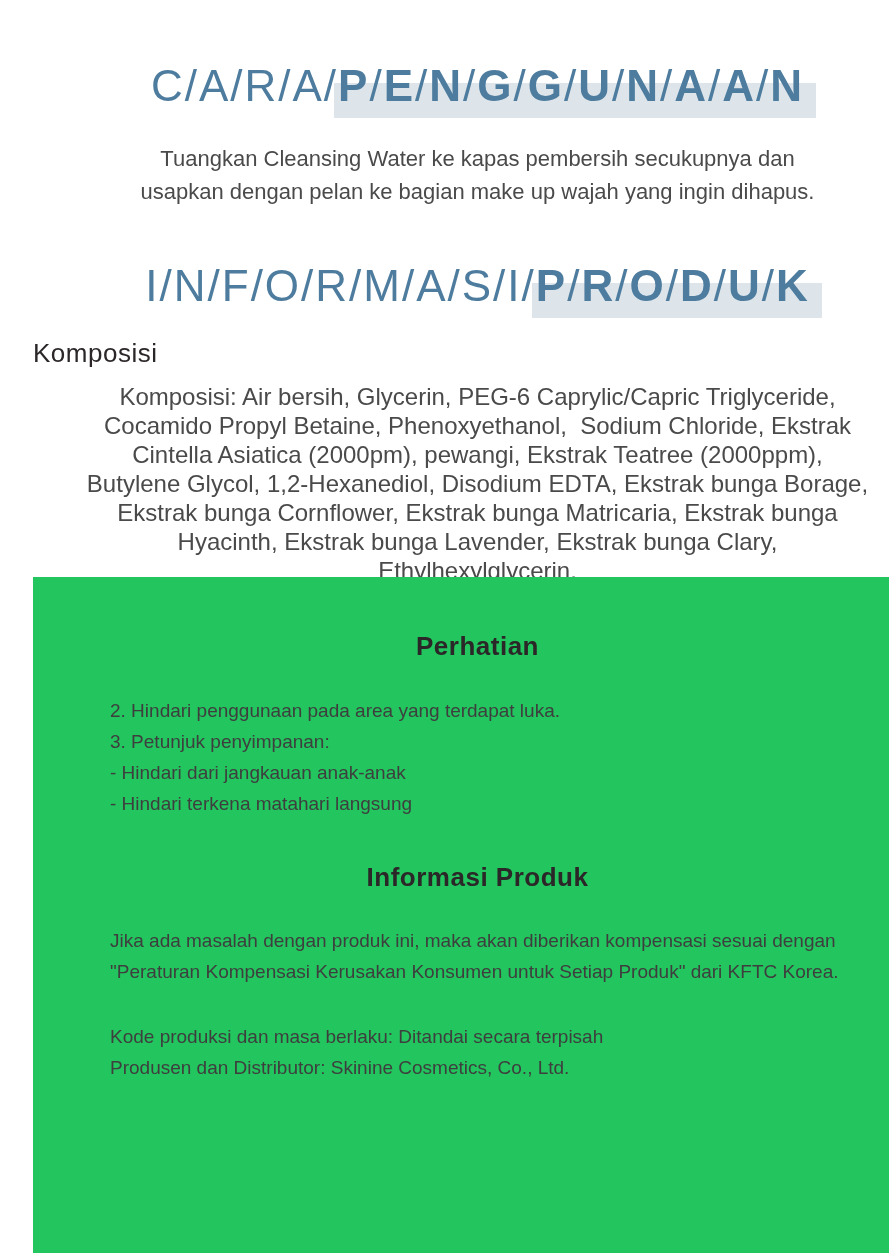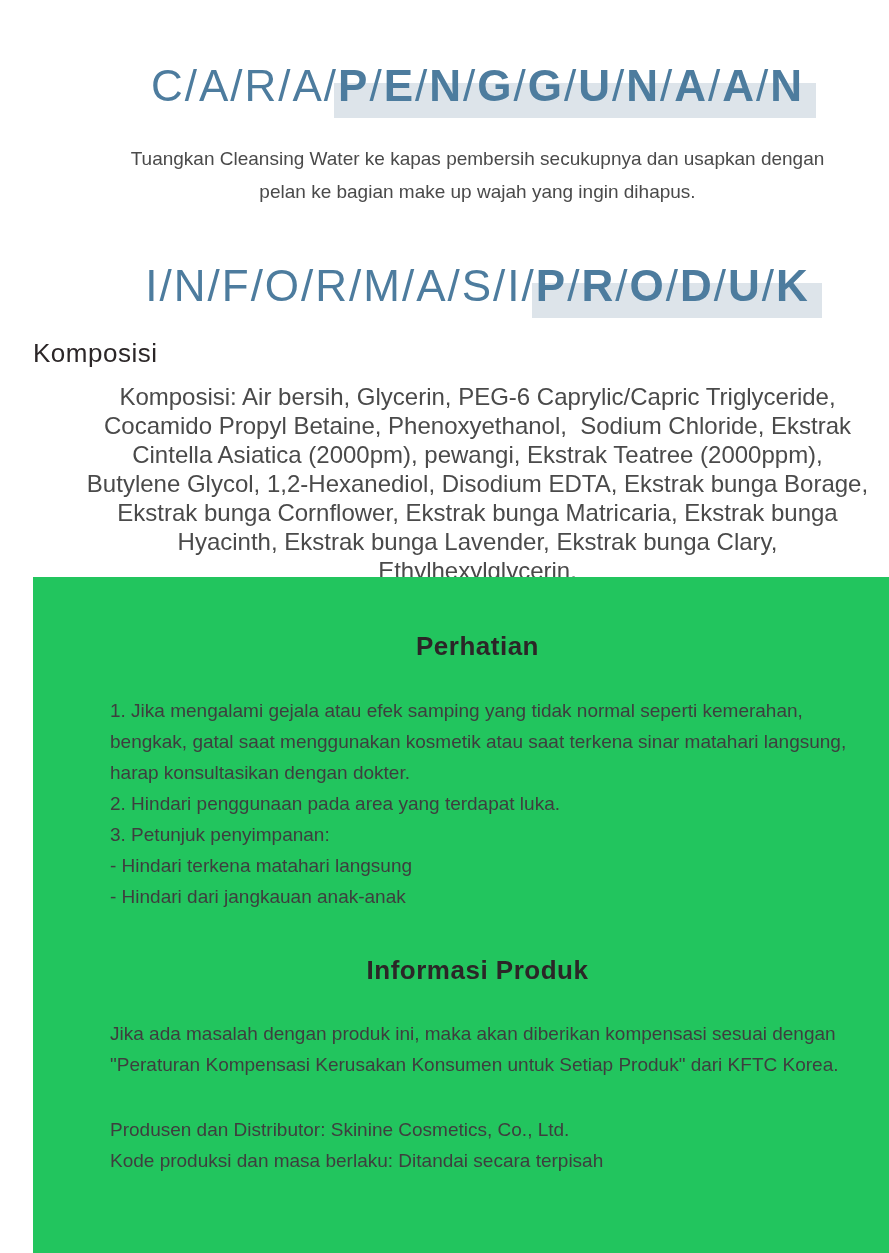--- a/index.html
+++ b/index.html
@@ -57,21 +57,21 @@
   .slash-heading .hl .sl {
     font-weight: 300;
   }
   .heading-1 { padding-top: 64px; }
   .heading-2 { margin-top: 56px; }
 
   .usage-text {
     width: 706px;
     margin: 34px auto 0 auto;
     text-align: center;
-    font-size: 19px;
+    font-size: 22px;
     line-height: 33px;
     color: #4a4a4a;
   }
 
   .sub-title {
     margin-top: 30px;
     text-align: left;
     font-size: 26px;
     font-weight: 400;
     color: #2b2627;
@@ -150,31 +150,30 @@
 
     <p class="composition-text">Komposisi: Air bersih, Glycerin, PEG-6 Caprylic/Capric Triglyceride,  Cocamido Propyl Betaine, Phenoxyethanol,  Sodium Chloride, Ekstrak Cintella Asiatica (2000pm), pewangi, Ekstrak Teatree (2000ppm), Butylene Glycol, 1,2-Hexanediol, Disodium EDTA, Ekstrak bunga Borage, Ekstrak bunga Cornflower, Ekstrak bunga Matricaria, Ekstrak bunga Hyacinth, Ekstrak bunga Lavender, Ekstrak bunga Clary, Ethylhexylglycerin.</p>
 
   </div>
 
   <div class="section-gray">
 
     <div class="gray-title">Perhatian</div>
 
     <div class="caution-list">
-      <p class="caution-item">1. Jika mengalami gejala atau efek samping yang tidak normal seperti kemerahan, bengkak, gatal saat menggunakan kosmetik atau saat terkena sinar matahari langsung, harap konsultasikan dengan dokter.</p>
       <p class="caution-item">2. Hindari penggunaan pada area yang terdapat luka.</p>
       <p class="caution-item">3. Petunjuk penyimpanan:</p>
+      <p class="caution-item">- Hindari dari jangkauan anak-anak</p>
       <p class="caution-item">- Hindari terkena matahari langsung</p>
-      <p class="caution-item">- Hindari dari jangkauan anak-anak</p>
     </div>
 
     <div class="gray-title info-title">Informasi Produk</div>
 
     <p class="compensation-text">Jika ada masalah dengan produk ini, maka akan diberikan kompensasi sesuai dengan "Peraturan Kompensasi Kerusakan Konsumen untuk Setiap Produk" dari KFTC Korea.</p>
 
     <div class="codes-block">
+      <div>Kode produksi dan masa berlaku: Ditandai secara terpisah</div>
       <div>Produsen dan Distributor: Skinine Cosmetics, Co., Ltd.</div>
-      <div>Kode produksi dan masa berlaku: Ditandai secara terpisah</div>
     </div>
 
   </div>
 
 </div>
 
 </body></html>

